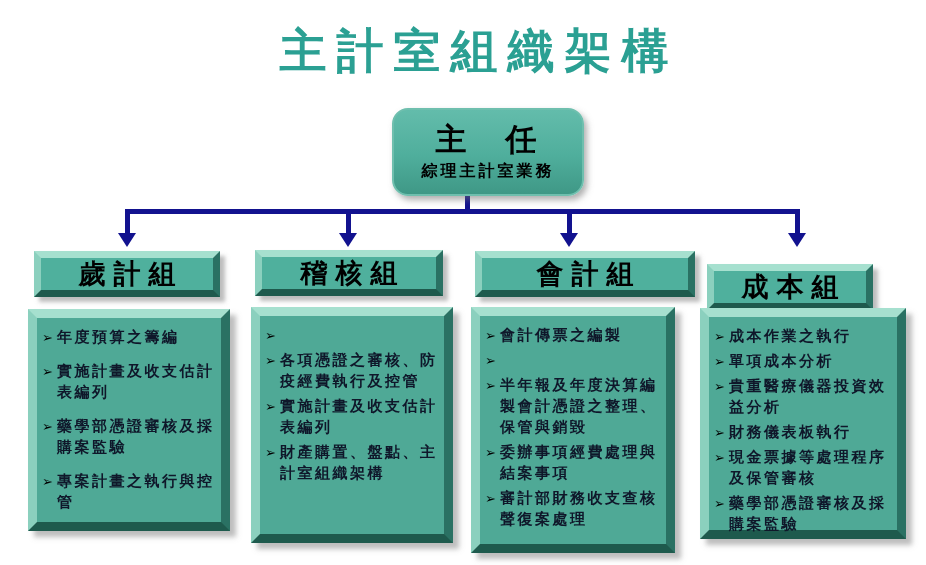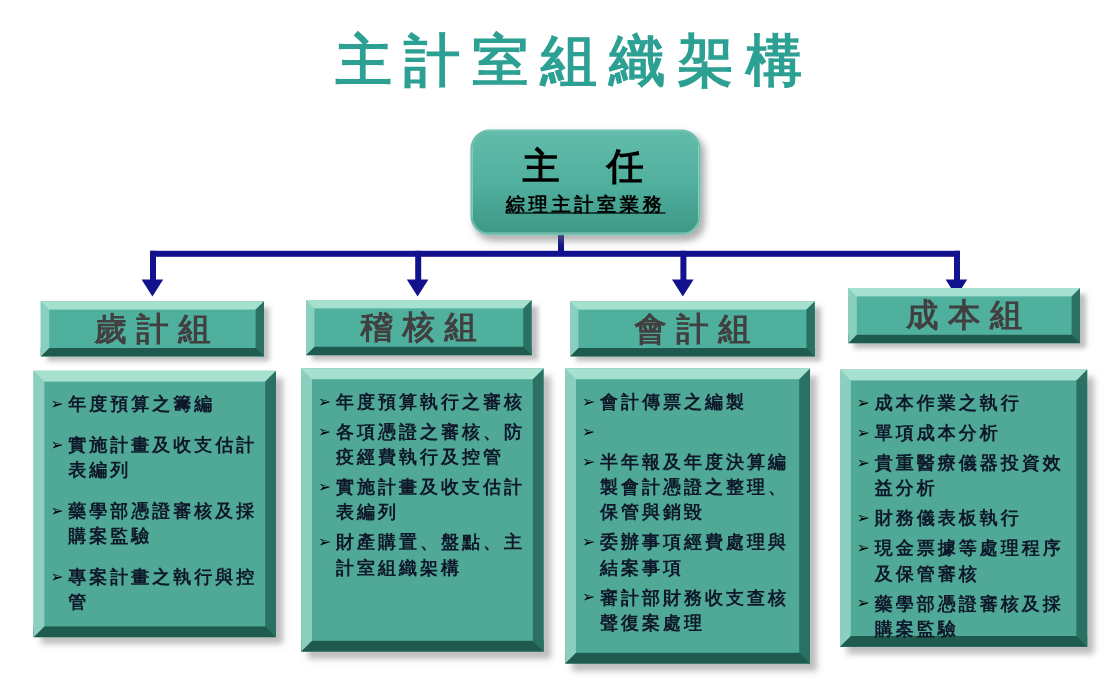--- a/index.html
+++ b/index.html
@@ -22,21 +22,21 @@
     border:2px solid #6fbfae; border-radius:16px;
     box-shadow:3px 4px 6px rgba(110,110,110,.55);
     display:flex; flex-direction:column; align-items:center; justify-content:center;
     z-index:3;
     margin-left:16px;
   }
   .director-title{
     font-size:31px; font-weight:bold; color:#000; letter-spacing:4px; line-height:1.15;
   }
   .director-sub{
-    font-size:16px; font-weight:bold; color:#000; letter-spacing:3px; margin-top:3px;text-decoration:underline;
+    font-size:16px; font-weight:bold; color:#000; letter-spacing:3px; margin-top:3px;
   }
   
   .line{ position:absolute; background:#12128f; z-index:1; }
   .stub   { left:465px; top:194px; width:5px;  height:18px; }
   .hline  { left:125px; top:209px; width:675px; height:5px; }
   .v1 { left:125px; top:209px; width:5px; height:25px; }
   .v2 { left:346px; top:209px; width:5px; height:25px; }
   .v3 { left:567px; top:209px; width:5px; height:25px; }
   .v4 { left:795px; top:209px; width:5px; height:25px; }
   .arrowhead{
@@ -49,27 +49,27 @@
   
   .dept-header{
     position:absolute; z-index:2;
     background:#4fb09d;
     border-style:solid; border-width:7px;
     border-color:#a6e0cf #2a7163 #1e5a4d #8bd0be;
     box-shadow:5px 5px 4px rgba(125,125,125,.5);
     display:flex; align-items:center; justify-content:center;
   }
   .dept-header span{
-    font-size:27px; font-weight:bold; color:#404040; letter-spacing:8px;
+    font-size:27px; font-weight:bold; color:#000000; letter-spacing:8px;
     text-indent:8px;
   }
   .h1{ left:34px;  top:251px; width:186px; height:46px; }
   .h2{ left:255px; top:250px; width:188px; height:46px; }
-  .h3{ left:475px; top:251px; width:204px; height:46px; }
-  .h4{ left:707px; top:240px; width:193px; height:46px; }
+  .h3{ left:475px; top:251px; width:220px; height:46px; }
+  .h4{ left:707px; top:264px; width:166px; height:46px; }
   
   .dept-body{
     position:absolute; z-index:2;
     background:#4fa996;
     border-style:solid; border-width:9px;
     border-color:#a6e0cf #2a7163 #1e5a4d #8bd0be;
     box-shadow:6px 6px 5px rgba(125,125,125,.5);
     padding:7px 3px 4px 5px;
   }
   .b1{ left:28px;  top:309px; width:202px; height:222px; }
@@ -145,21 +145,20 @@
         <span class="bullet">➢</span>
         <span class="duty-text">專案計畫之執行與控管</span>
       </li>
     </ul>
   </div>
 
   <div class="dept-body b2">
     <ul class="duties">
       <li class="duty">
         <span class="bullet">➢</span>
-        <span class="duty-text">年度預算執行之審核</span>
       </li>
       <li class="duty">
         <span class="bullet">➢</span>
         <span class="duty-text">各項憑證之審核、防疫經費執行及控管</span>
       </li>
       <li class="duty">
         <span class="bullet">➢</span>
         <span class="duty-text">實施計畫及收支估計表編列</span>
       </li>
       <li class="duty">

